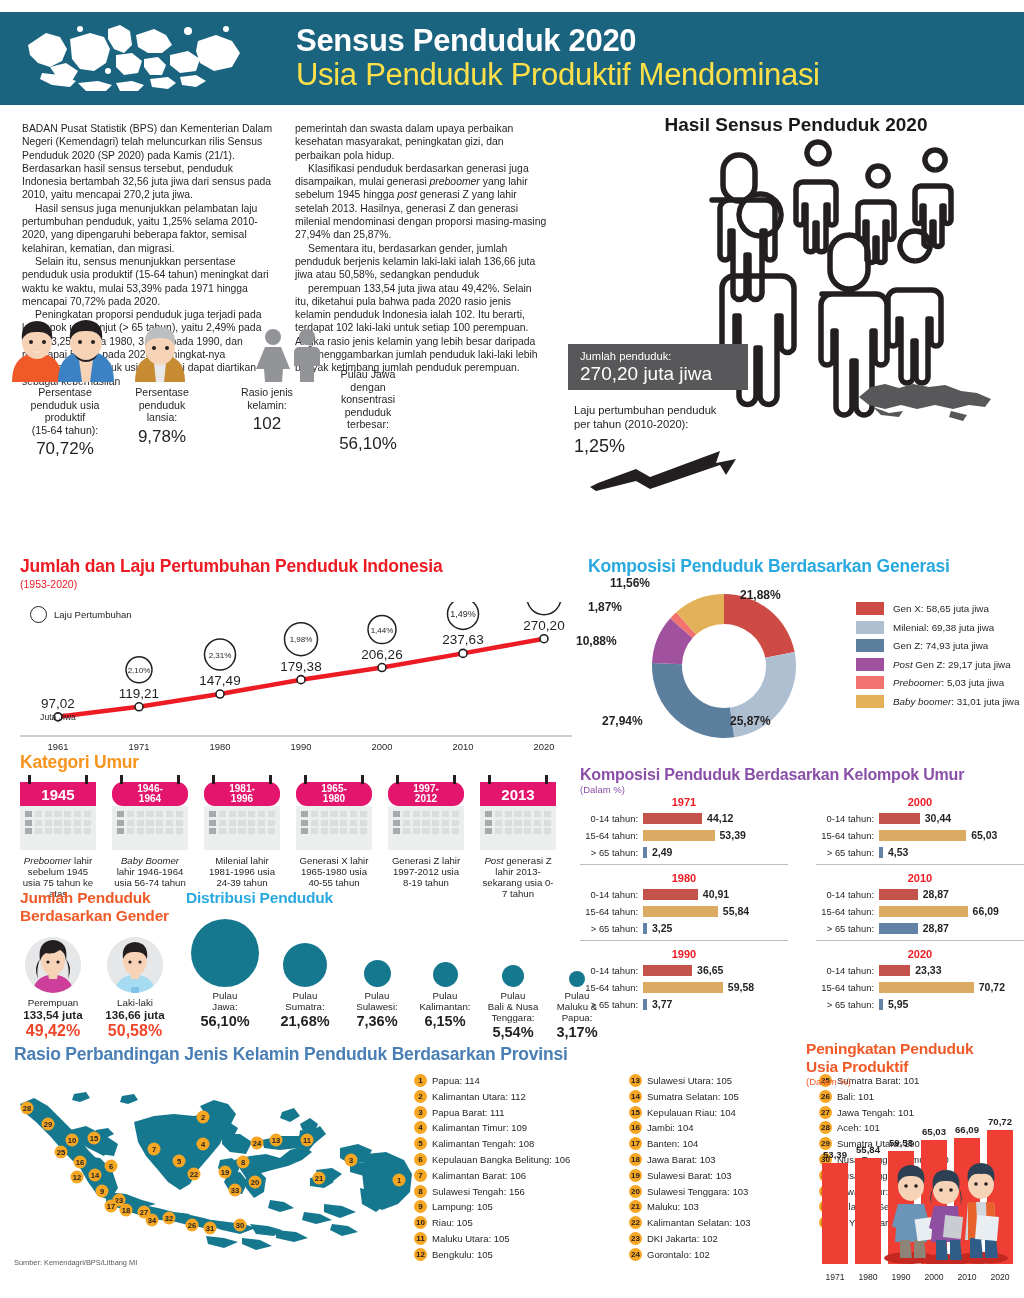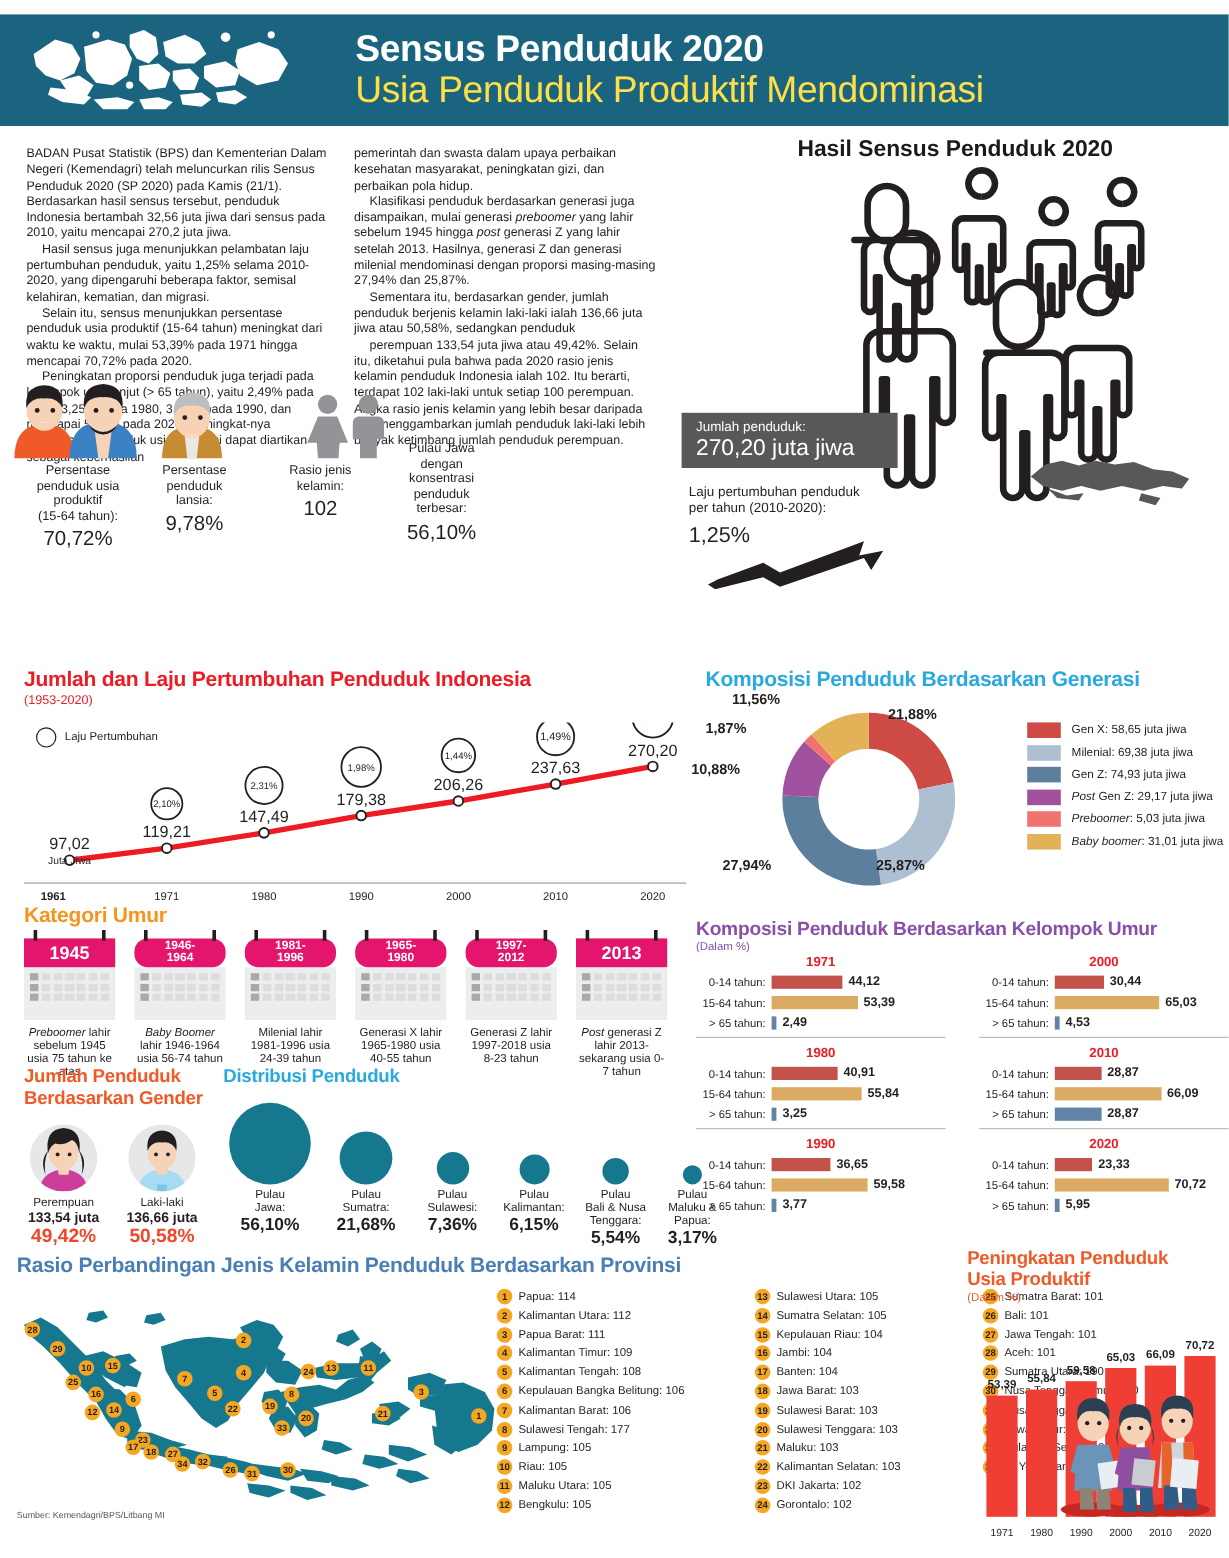--- a/index.html
+++ b/index.html
@@ -353,21 +353,21 @@
       <circle cx="443" cy="11.877230769230763" r="15.5" fill="none" stroke="#231f20" stroke-width="1.5"></circle>
       <text x="443" y="14.877230769230763" text-anchor="middle" font-size="9" font-family="&quot;Liberation Sans&quot;, sans-serif" fill="#231f20">1,49%</text>
       <circle cx="443" cy="51.37723076923076" r="4" fill="#fff" stroke="#231f20" stroke-width="1.6"></circle>
       <text x="443" y="42.37723076923076" text-anchor="middle" font-size="13.5" font-family="&quot;Liberation Sans&quot;, sans-serif" fill="#231f20">237,63</text>
       <circle cx="524" cy="-4.321025641025642" r="17" fill="none" stroke="#231f20" stroke-width="1.5"></circle>
       <text x="524" y="-1.321025641025642" text-anchor="middle" font-size="9" font-family="&quot;Liberation Sans&quot;, sans-serif" fill="#231f20">1,25%</text>
       <circle cx="524" cy="36.67897435897436" r="4" fill="#fff" stroke="#231f20" stroke-width="1.6"></circle>
       <text x="524" y="27.678974358974358" text-anchor="middle" font-size="13.5" font-family="&quot;Liberation Sans&quot;, sans-serif" fill="#231f20">270,20</text>
     </svg>
   <div id="lc-ticks" style="position:absolute;left:0;top:185px;width:552px;height:14px">
-      <div style="position: absolute; left: 14px; top: 0px; width: 48px; font-size: 9.4px; font-weight: bold;">1961</div>
+      <div style="position: absolute; left: 14px; top: 0px; width: 48px; text-align: center; font-size: 9.4px;">1961</div>
       <div style="position: absolute; left: 95px; top: 0px; width: 48px; text-align: center; font-size: 9.4px;">1971</div>
       <div style="position: absolute; left: 176px; top: 0px; width: 48px; text-align: center; font-size: 9.4px;">1980</div>
       <div style="position: absolute; left: 257px; top: 0px; width: 48px; text-align: center; font-size: 9.4px;">1990</div>
       <div style="position: absolute; left: 338px; top: 0px; width: 48px; text-align: center; font-size: 9.4px;">2000</div>
       <div style="position: absolute; left: 419px; top: 0px; width: 48px; text-align: center; font-size: 9.4px;">2010</div>
       <div style="position: absolute; left: 500px; top: 0px; width: 48px; text-align: center; font-size: 9.4px;">2020</div>
     </div>
 </div>
 
 <div id="donut">
@@ -575,21 +575,21 @@
             <div class="cal-cell"></div>
             <div class="cal-cell dk"></div>
             <div class="cal-cell"></div>
             <div class="cal-cell"></div>
             <div class="cal-cell"></div>
             <div class="cal-cell"></div>
             <div class="cal-cell"></div>
             <div class="cal-cell"></div>
           </div>
         </div>
-        <div class="cal-cap">Generasi Z lahir 1997-2018 usia 8-23 tahun</div>
+        <div class="cal-cap">Generasi Z lahir 1997-2012 usia 8-19 tahun</div>
       </div>
       <div class="cal" style="left: 460px;">
         <div class="cal-head one">
           <span class="cal-ring l"></span>
           <span class="cal-ring r"></span>
           <div>2013</div>
         </div>
         <div class="cal-body">
           <div class="cal-grid">
             <div class="cal-cell dk"></div>
@@ -920,21 +920,21 @@
         <div class="prov-item">
           <div class="prov-badge">6</div>
           <div class="prov-tx">Kepulauan Bangka Belitung: 106</div>
         </div>
         <div class="prov-item">
           <div class="prov-badge">7</div>
           <div class="prov-tx">Kalimantan Barat: 106</div>
         </div>
         <div class="prov-item">
           <div class="prov-badge">8</div>
-          <div class="prov-tx">Sulawesi Tengah: 177</div>
+          <div class="prov-tx">Sulawesi Tengah: 156</div>
         </div>
         <div class="prov-item">
           <div class="prov-badge">9</div>
           <div class="prov-tx">Lampung: 105</div>
         </div>
         <div class="prov-item">
           <div class="prov-badge">10</div>
           <div class="prov-tx">Riau: 105</div>
         </div>
         <div class="prov-item">

